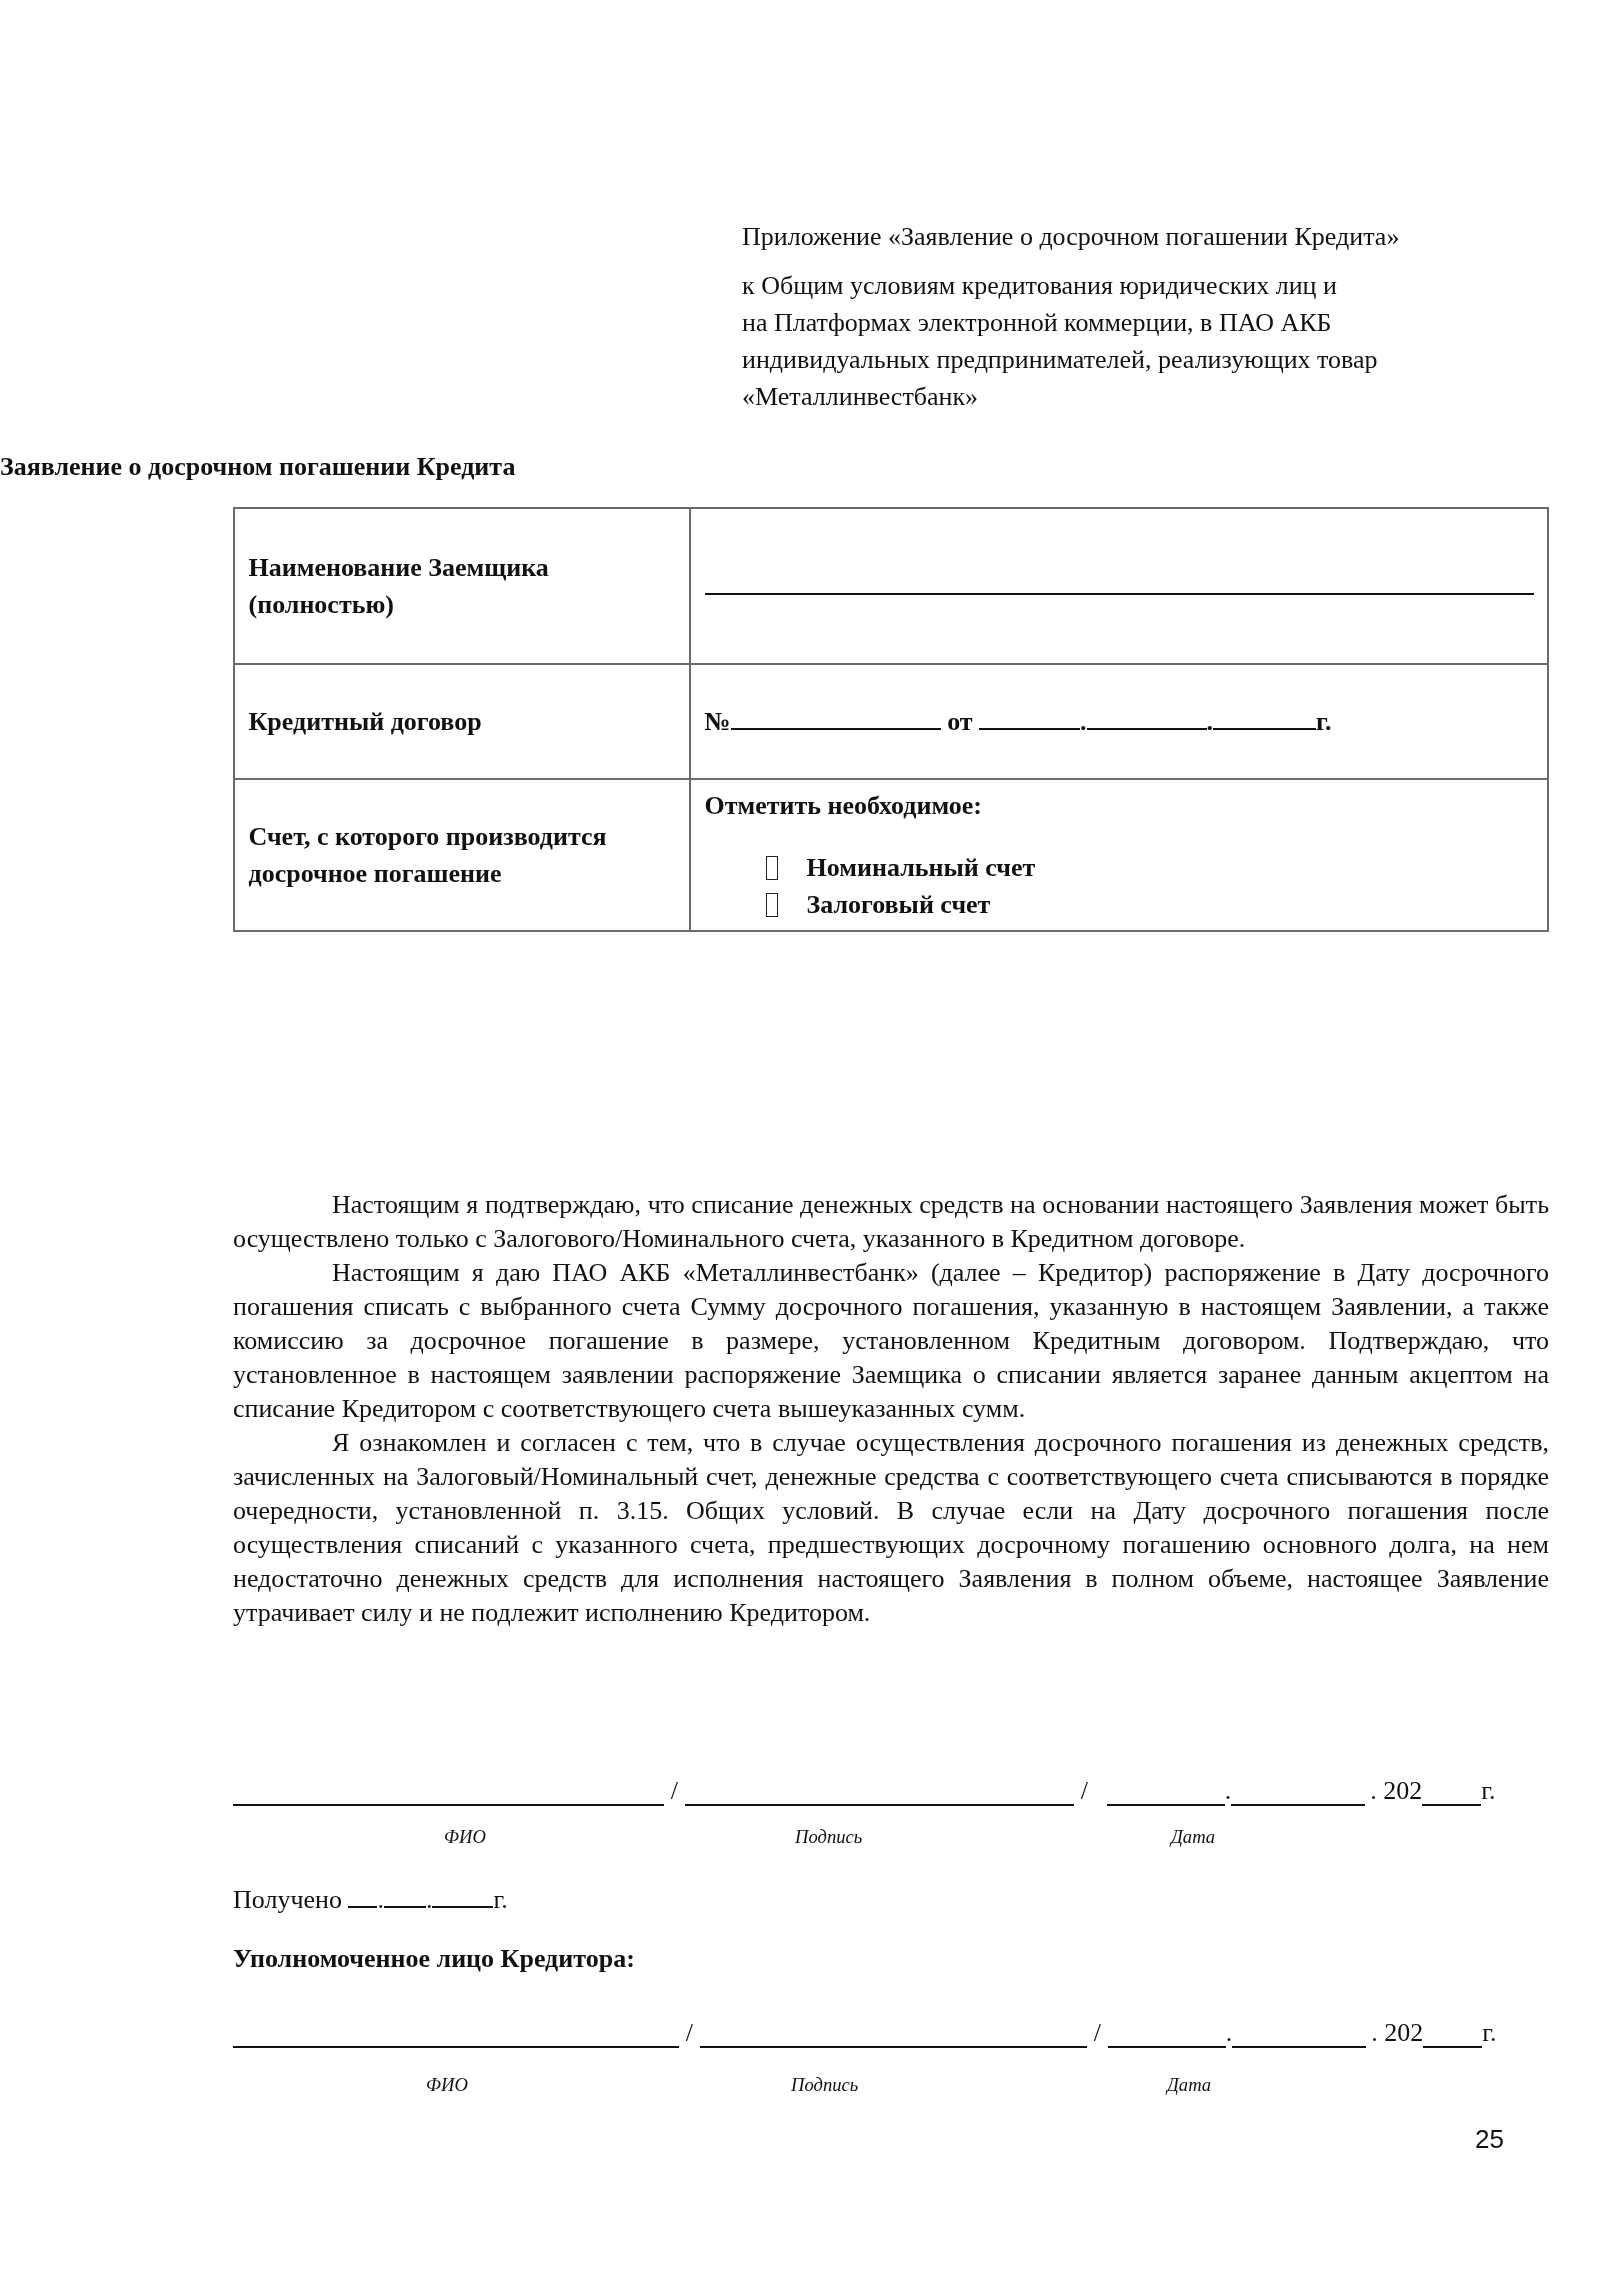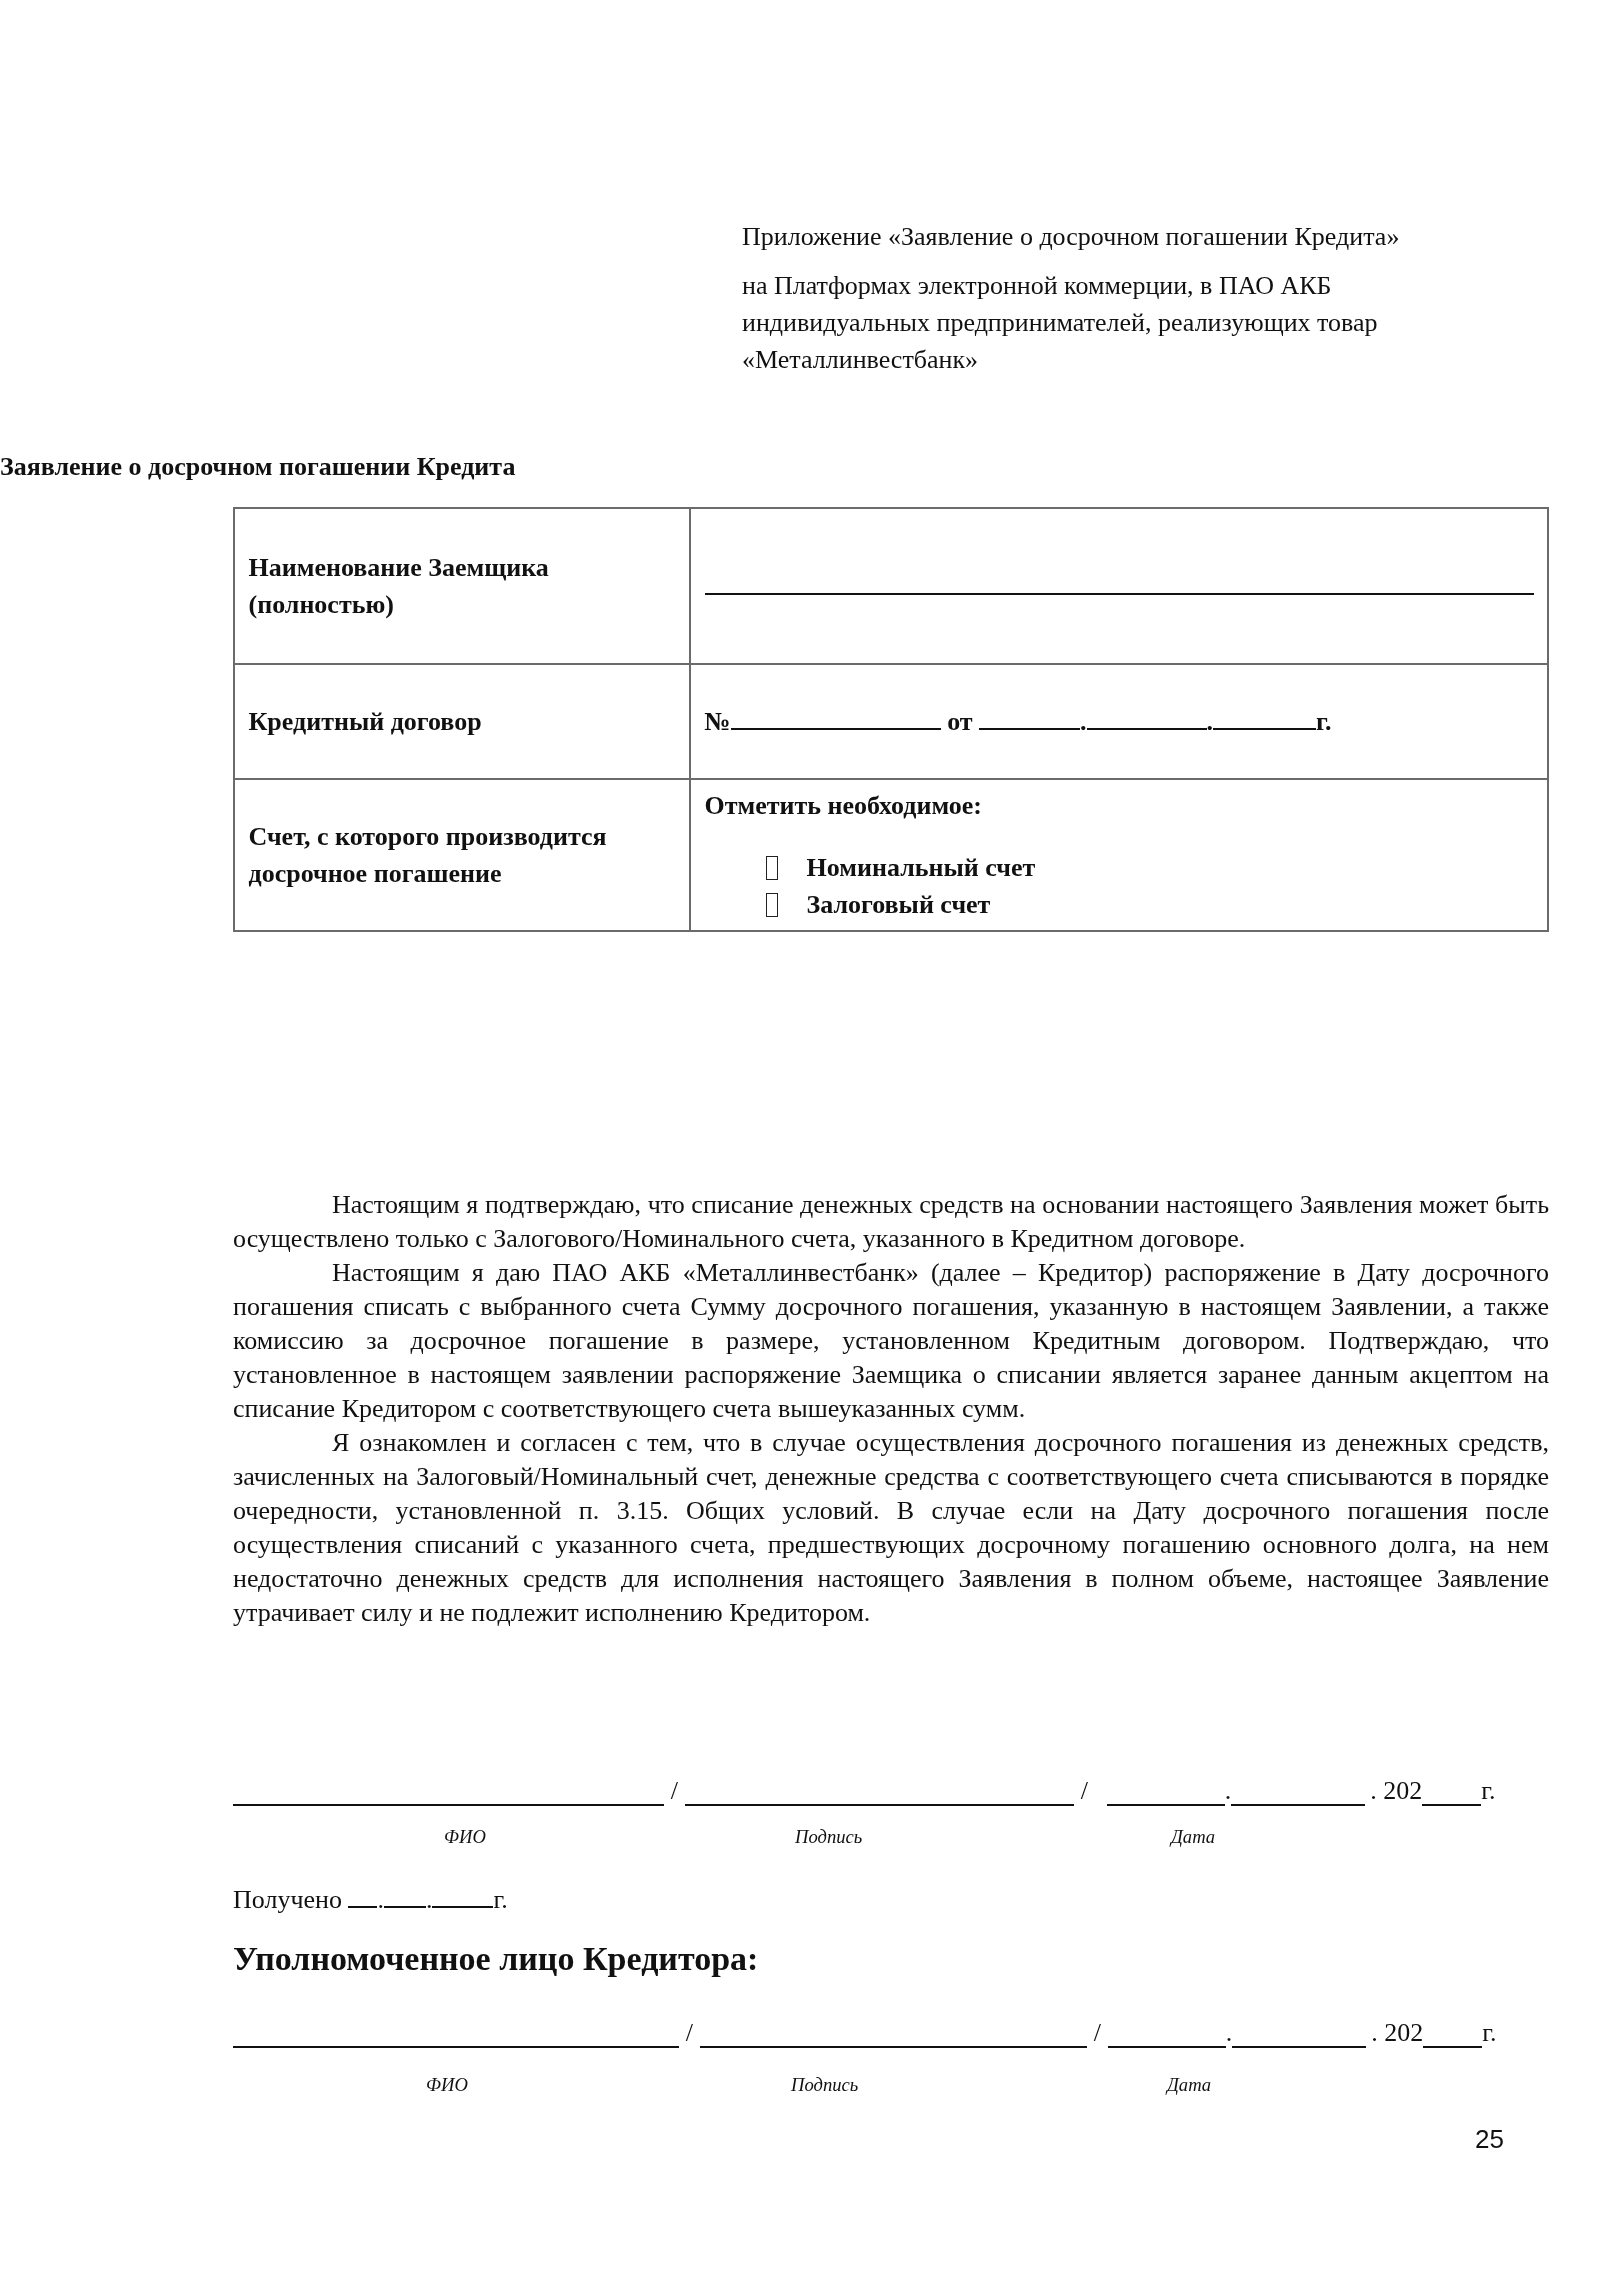--- a/index.html
+++ b/index.html
@@ -34,28 +34,29 @@
   .body-text { left: 233px; top: 1188px; width: 1316px; font-size: 26px; line-height: 34px; text-align: justify; }
   .body-text p { margin: 0; text-indent: 99px; }
 
   .sig { left: 233px; width: 1319px; font-size: 26px; }
   .sig .line { display: flex; align-items: flex-end; height: 37px; }
   .sig .blank { border-bottom: 2.5px solid #111; height: 25px; }
   .sig .sep { padding: 0 6.8px; }
   .caps { position: absolute; font-size: 18.6px; font-style: italic; }
 
   .received { left: 233px; top: 1881px; font-size: 26px; line-height: 37px; }
-  .authorized { left: 233px; top: 1940px; font-size: 34px; font-weight: bold; line-height: 37px; text-align: center; }
+  .authorized { left: 233px; top: 1940px; font-size: 26px; font-weight: bold; line-height: 37px; text-align: center; }
   .pagenum { left: 1475px; top: 2124px; font-size: 26px; font-family: "Liberation Sans", sans-serif; }
 </style>
 </head>
 <body>
 
 <div class="abs appendix">
   <span class="ln1">Приложение  «Заявление о досрочном погашении Кредита»</span>
+  <span class="ln">к Общим условиям кредитования юридических лиц и</span>
   <span class="ln">на Платформах электронной коммерции,  в ПАО АКБ</span>
   <span class="ln">индивидуальных предпринимателей, реализующих товар</span>
   <span class="ln">«Металлинвестбанк»</span>
 </div>
 
 <div class="abs title">Заявление о досрочном погашении Кредита</div>
 
 <table class="form">
   <tbody>
       <tr class="r1">

